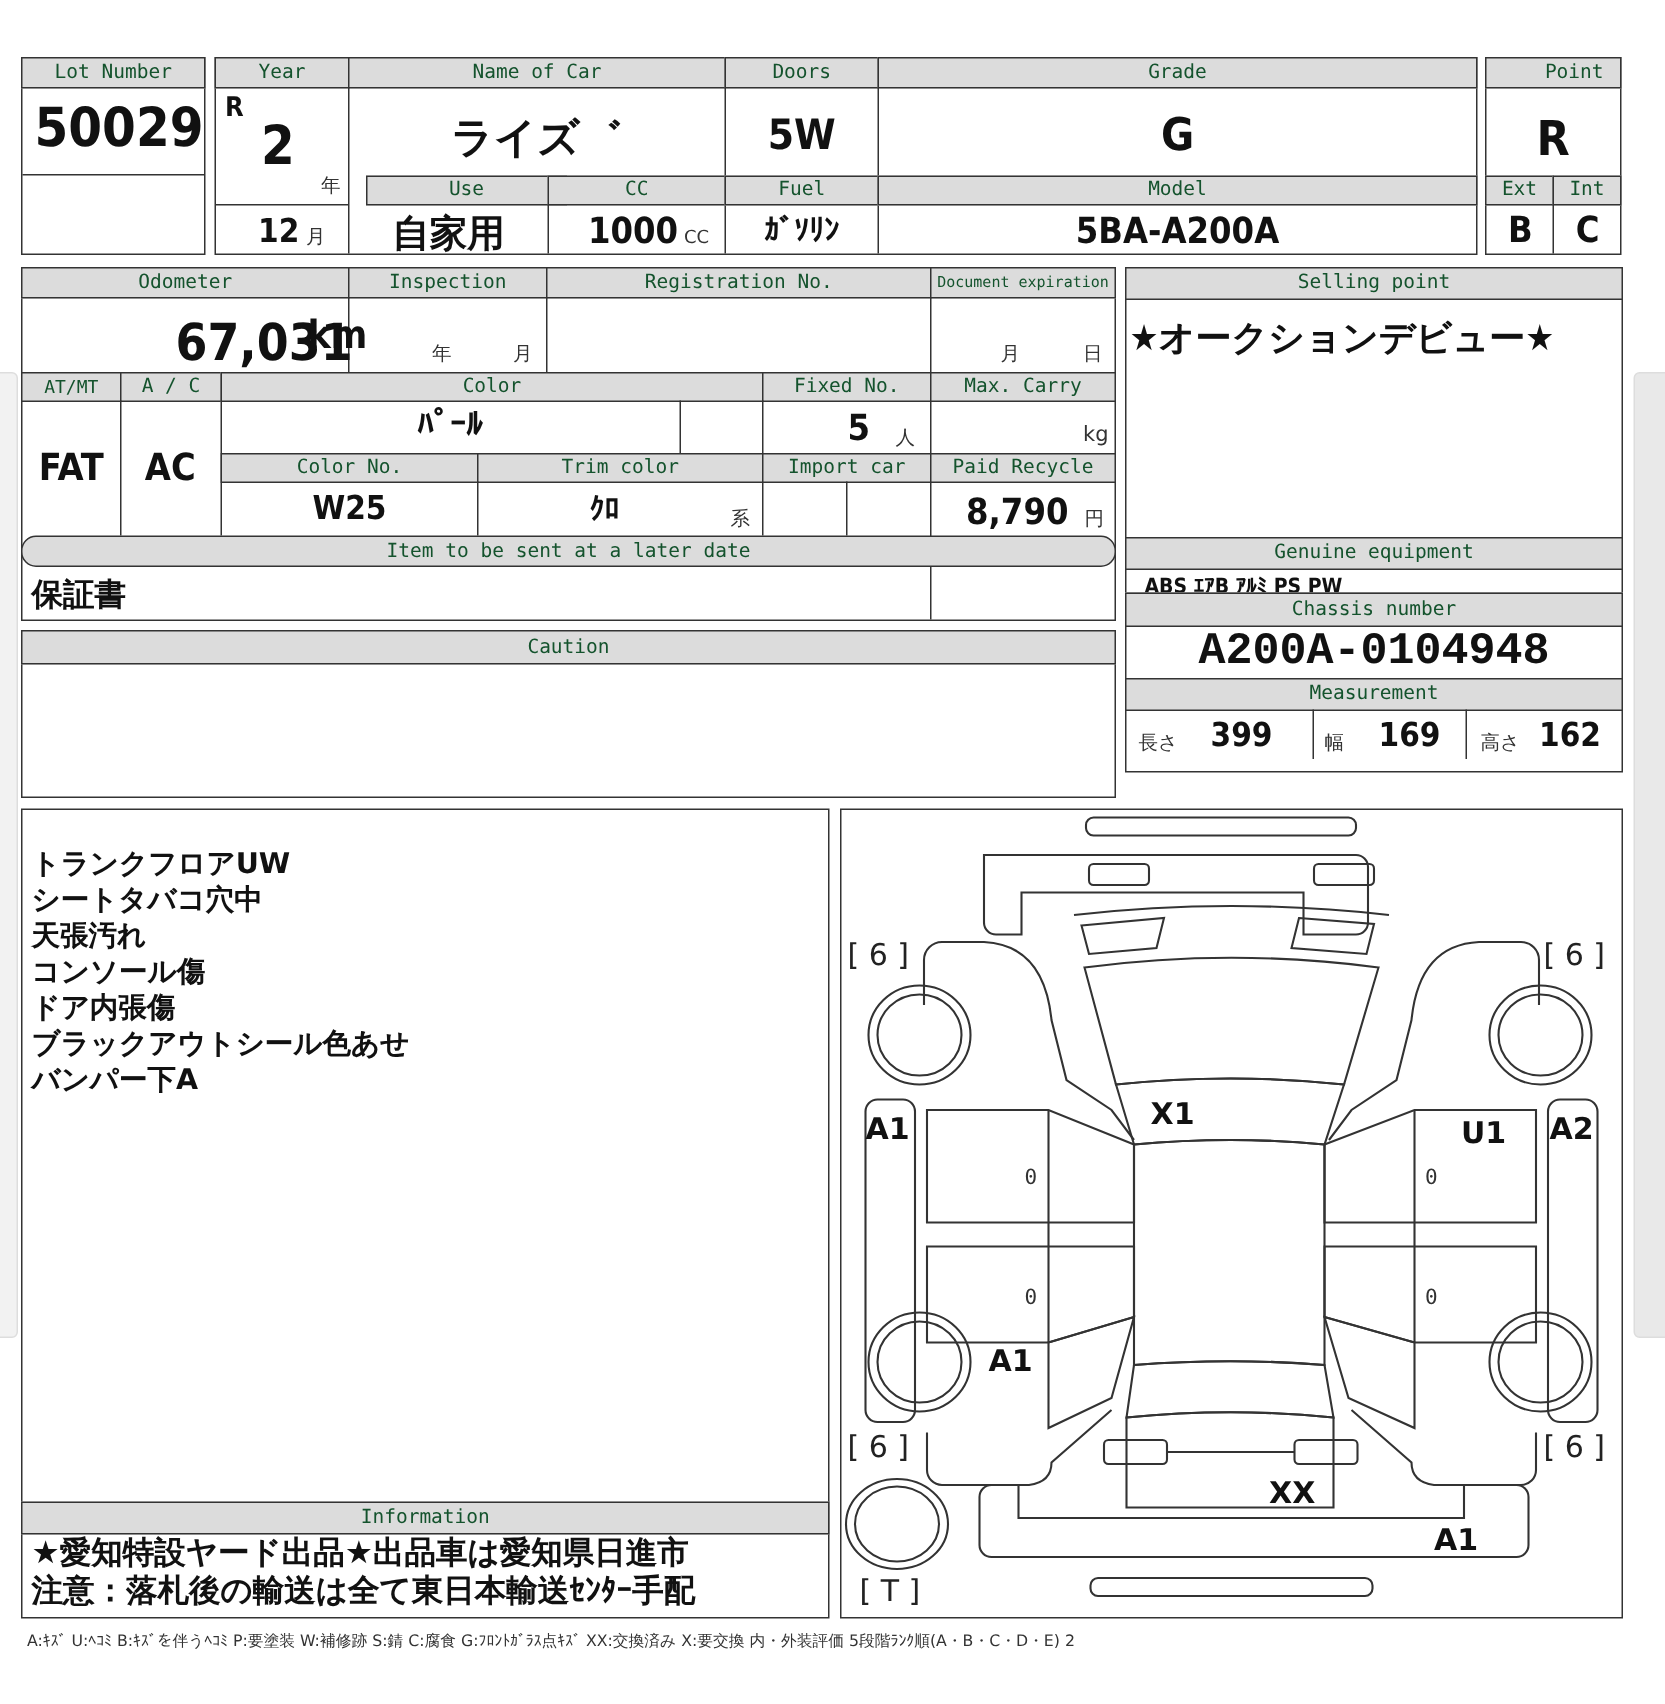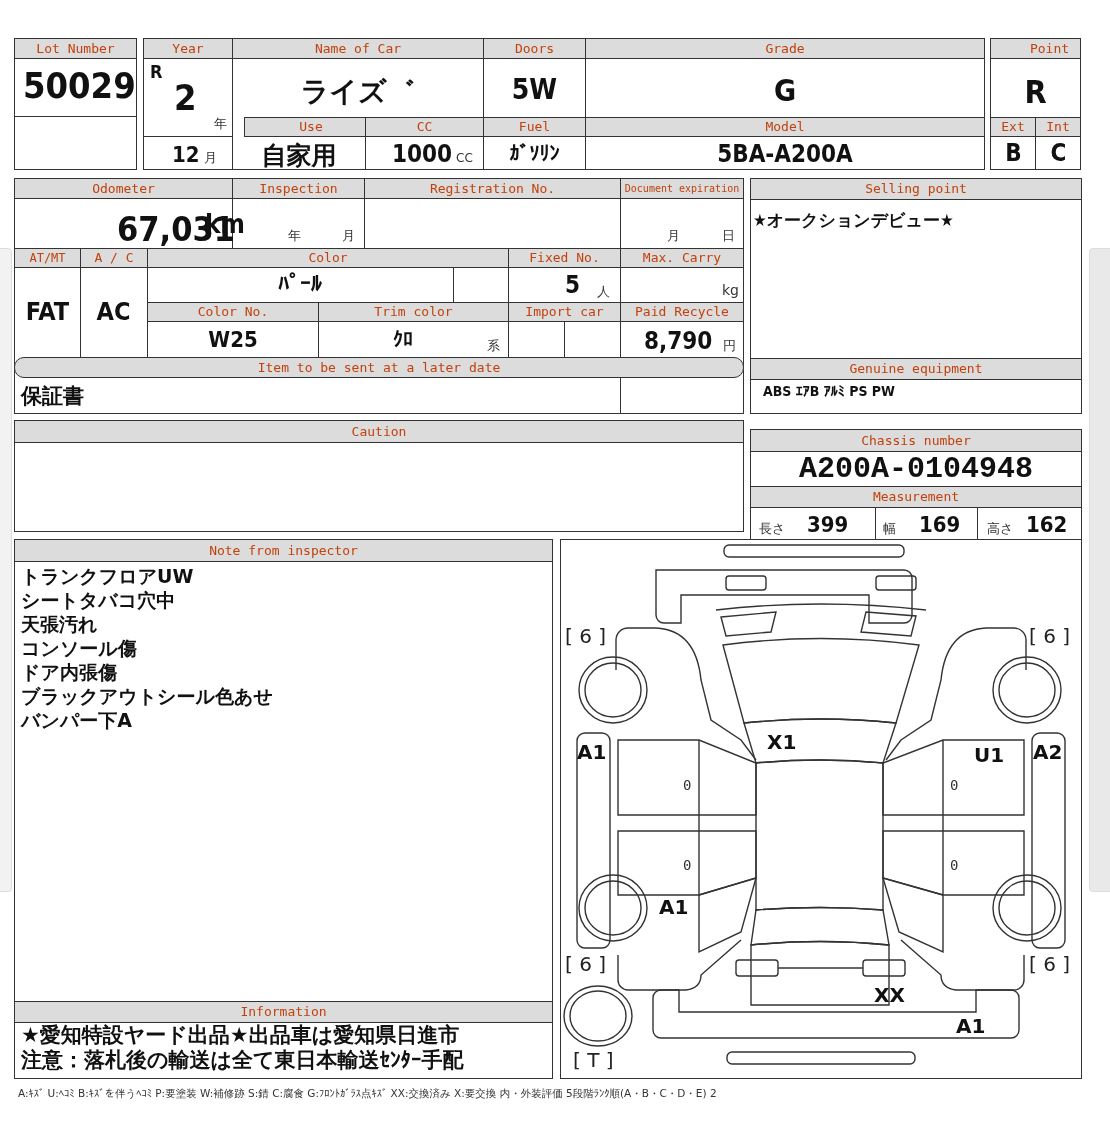--- a/index.html
+++ b/index.html
@@ -1,19 +1,19 @@
 <!DOCTYPE html>
 <html><head>
 <meta charset="utf-8">
 <style>
   html,body{margin:0;padding:0;background:#fff;}
   body{width:1110px;height:1136px;position:relative;overflow:hidden;font-family:"DejaVu Sans",sans-serif;color:#111;}
   .abs{position:absolute;box-sizing:border-box;}
   .box{position:absolute;box-sizing:border-box;border:1.5px solid #333;background:#fff;}
-  .hd{position:absolute;box-sizing:border-box;background:#dcdcdc;border:1px solid #333;font-family:"DejaVu Sans Mono",monospace;font-size:13px;color:#c2410c;text-align:center;line-height:17px;white-space:nowrap;overflow:hidden;}
+  .hd{position:absolute;box-sizing:border-box;background:#dcdcdc;border:1px solid #333;font-family:"DejaVu Sans Mono",monospace;font-size:13px;color:#14532d;text-align:center;line-height:17px;white-space:nowrap;overflow:hidden;}
   .big{font-family:"DejaVu Sans",sans-serif;font-weight:bold;font-stretch:condensed;}
   .v{position:absolute;white-space:nowrap;}
   .sm{font-size:12px;color:#333;}
   .nav-overlay{position:absolute;background:#f2f2f2;border:1px solid #ddd;border-radius:4px;}
   .car-label{position:absolute;font-weight:bold;font-size:20px;font-family:"DejaVu Sans",sans-serif;}
   .car-bracket{position:absolute;font-size:20px;font-family:"DejaVu Sans",sans-serif;color:#222;}
   .zero{position:absolute;font-size:14px;font-family:"DejaVu Sans Mono",monospace;color:#333;}
 </style>
 </head>
 <body>
@@ -118,46 +118,45 @@
   <div class="v sm" style="left:472px;top:158px;font-size:13px;">系</div>
   <div class="v big" style="left:629px;top:148px;font-size:24px;">8,790</div>
   <div class="v sm" style="left:708px;top:158px;font-size:13px;">円</div>
 
   <div class="hd" style="left:-1px;top:178px;width:730px;height:21px;line-height:19px;border-radius:10px;">Item to be sent at a later date</div>
   <div class="v big" style="left:6px;top:203px;font-size:21px;">保証書</div>
 </div>
 
 <div class="box" style="left:750px;top:178px;width:332px;height:236px;">
   <div class="hd" style="left:-1px;top:-1px;width:332px;height:22px;line-height:20px;">Selling point</div>
-  <div class="v big" style="left:2px;top:30px;font-size:17px;">★オークションデビュー★</div>
+  <div class="v big" style="left:2px;top:30px;font-size:24px;">★オークションデビュー★</div>
   <div class="hd" style="left:-1px;top:179px;width:332px;height:22px;line-height:20px;">Genuine equipment</div>
   <div class="v big" style="left:12px;top:204px;font-size:14px;">ABS ｴｱB ｱﾙﾐ PS PW</div>
 </div>
 
 <div class="box" style="left:14px;top:420px;width:730px;height:112px;">
   <div class="hd" style="left:-1px;top:-1px;width:730px;height:23px;line-height:21px;">Caution</div>
   <div class="v" style="left:6px;top:28px;"></div>
 </div>
 
-<div class="box" style="left:750px;top:429px;width:332px;height:136px;">
+<div class="box" style="left:750px;top:395px;width:332px;height:120px;">
   <div class="hd" style="left:-1px;top:-1px;width:332px;height:23px;line-height:21px;">Chassis number</div>
   <div class="v big" style="left:0;width:330px;text-align:center;top:22px;font-size:30px;font-family:Liberation Mono, monospace;">A200A-0104948</div>
   <div class="hd" style="left:-1px;top:56px;width:332px;height:22px;line-height:20px;">Measurement</div>
   <div class="abs" style="left:124px;top:77px;height:33px;border-left:1px solid #333;"></div>
   <div class="abs" style="left:226px;top:77px;height:33px;border-left:1px solid #333;"></div>
   <div class="v sm" style="left:8px;top:90px;font-size:13px;">長さ</div>
   <div class="v big" style="left:56px;top:82px;font-size:22px;">399</div>
   <div class="v sm" style="left:132px;top:90px;font-size:13px;">幅</div>
   <div class="v big" style="left:168px;top:82px;font-size:22px;">169</div>
   <div class="v sm" style="left:236px;top:90px;font-size:13px;">高さ</div>
   <div class="v big" style="left:275px;top:82px;font-size:22px;">162</div>
 </div>
 
 <div class="box" style="left:14px;top:539px;width:539px;height:540px;">
-  <div class="hd" style="left:-1px;top:-1px;width:539px;height:23px;line-height:21px;">Note from inspector</div>
   <div class="abs" style="left:6px;top:24px;font-weight:bold;font-size:19px;line-height:24px;">
     <div>トランクフロアUW</div>
     <div>シートタバコ穴中</div>
     <div>天張汚れ</div>
     <div>コンソール傷</div>
     <div>ドア内張傷</div>
     <div>ブラックアウトシール色あせ</div>
     <div>バンパー下A</div>
   </div>
   <div class="hd" style="left:-1px;top:461px;width:539px;height:22px;line-height:20px;">Information</div>
@@ -231,21 +230,21 @@
   <div class="car-bracket" style="left:4px;top:84px;">[ 6 ]</div>
   <div class="car-bracket" style="left:468px;top:84px;">[ 6 ]</div>
   <div class="car-bracket" style="left:4px;top:412px;">[ 6 ]</div>
   <div class="car-bracket" style="left:468px;top:412px;">[ 6 ]</div>
   <div class="car-bracket" style="left:12px;top:508px;">[ T ]</div>
   <div class="car-label" style="left:206px;top:190px;">X1</div>
   <div class="car-label" style="left:16px;top:200px;">A1</div>
   <div class="car-label" style="left:413px;top:203px;">U1</div>
   <div class="car-label" style="left:472px;top:200px;">A2</div>
   <div class="car-label" style="left:98px;top:355px;">A1</div>
-  <div class="car-label" style="left:285px;top:443px;margin-left:28px;">XX</div>
+  <div class="car-label" style="left:285px;top:443px;">XX</div>
   <div class="car-label" style="left:395px;top:474px;">A1</div>
   <div class="zero" style="left:122px;top:237px;">0</div>
   <div class="zero" style="left:122px;top:317px;">0</div>
   <div class="zero" style="left:389px;top:237px;">0</div>
   <div class="zero" style="left:389px;top:317px;">0</div>
 </div>
 
 <div class="v" style="left:18px;top:1087px;font-size:10.5px;color:#333;">A:ｷｽﾞ  U:ﾍｺﾐ  B:ｷｽﾞを伴うﾍｺﾐ  P:要塗装  W:補修跡  S:錆  C:腐食  G:ﾌﾛﾝﾄｶﾞﾗｽ点ｷｽﾞ  XX:交換済み  X:要交換   内・外装評価  5段階ﾗﾝｸ順(A・B・C・D・E) 2</div>
 
 </body></html>

